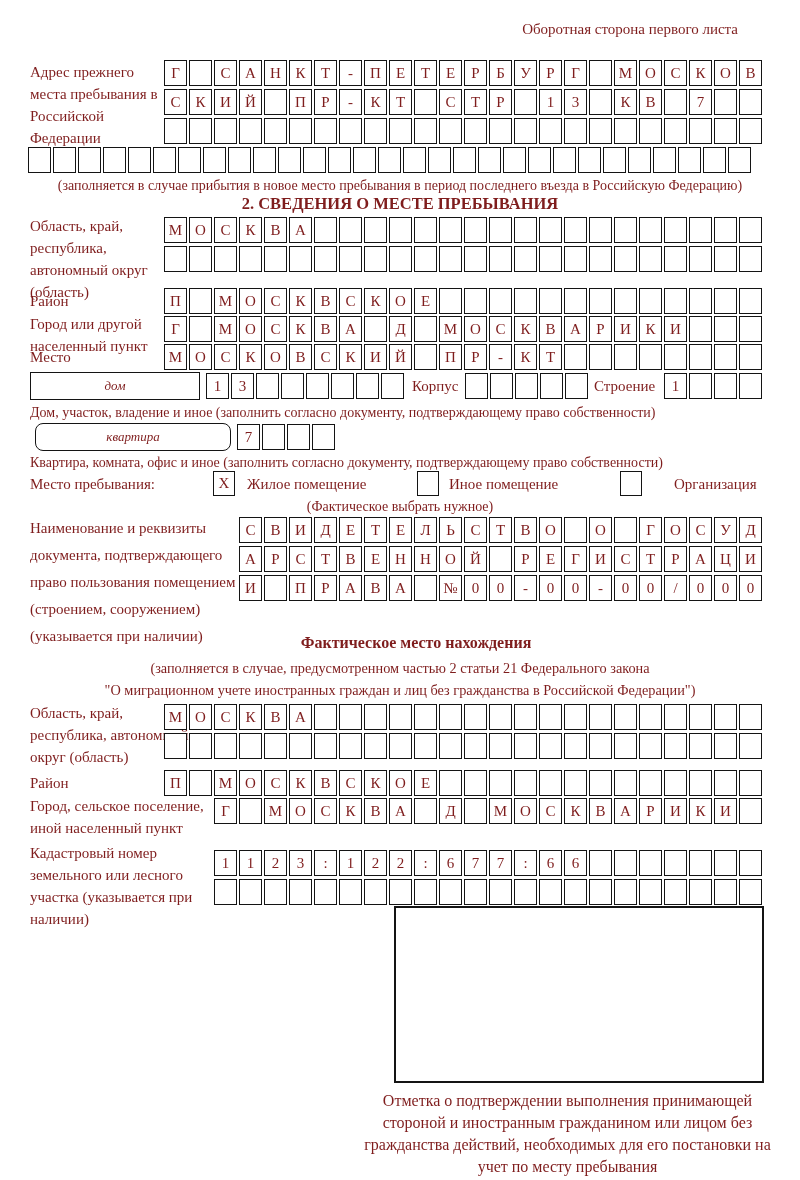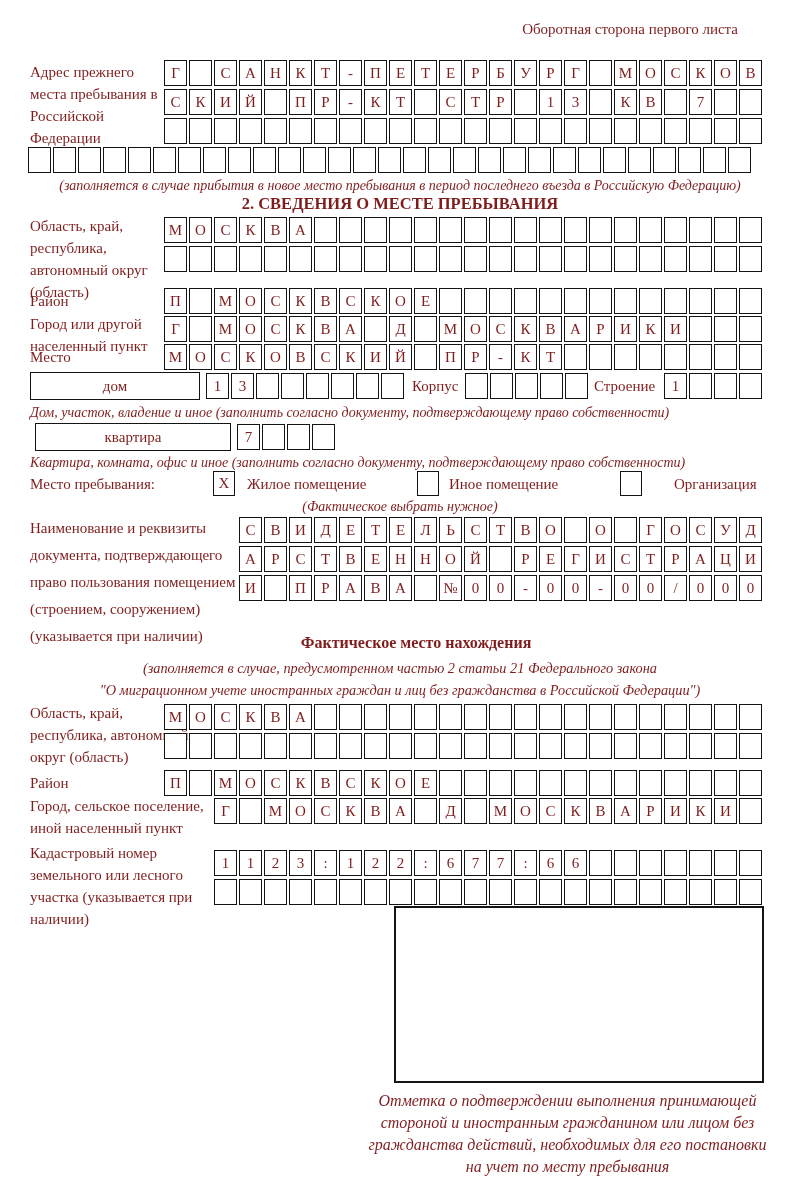--- a/index.html
+++ b/index.html
@@ -2,32 +2,32 @@
 <html><head>
 <meta charset="utf-8">
 <style>
   html,body{margin:0;padding:0;background:#fff;}
   .page{
     position:relative;width:800px;height:1180px;background:#fff;color:#7f1d1d;
     font-family:"Liberation Serif","DejaVu Serif",serif;overflow:hidden;
   }
   .abs{position:absolute;}
   .lbl{font-size:15px;line-height:22px;}
-  .cap{font-size:14px;line-height:19px;font-style:italic;}
+  .cap{font-size:14px;line-height:19px;}
   .center{text-align:center;width:800px;left:0;}
   .bold{font-weight:bold;}
   .cells{position:absolute;display:flex;gap:2px;}
   .cell{
     box-sizing:border-box;flex:none;width:23px;height:26px;
     border:1.7px solid #141414;display:flex;align-items:center;justify-content:center;
     font-size:15px;line-height:1;background:#fff;
   }
   .widebox{
     box-sizing:border-box;border:1.7px solid #141414;height:28px;
-    display:flex;align-items:center;justify-content:center;font-size:15px;background:#fff;
+    display:flex;align-items:center;justify-content:center;font-size:13px;background:#fff;font-style:italic;
   }
   .chk{
     box-sizing:border-box;position:absolute;width:22px;height:25px;border:1.7px solid #141414;
     display:flex;align-items:center;justify-content:center;font-size:15px;background:#fff;
   }
   .bigbox{box-sizing:border-box;border:2px solid #141414;background:#fff;}
 </style>
 </head>
 <body>
 
@@ -308,21 +308,21 @@
     </div>
   <div class="abs lbl" style="top:375px;left:594px;">Строение</div>
   <div class="cells" style="top:373px;left:664px;">
       <div class="cell">1</div>
       <div class="cell"></div>
       <div class="cell"></div>
       <div class="cell"></div>
     </div>
   <div class="abs cap" style="top:403px;left:30px;">Дом, участок, владение и иное (заполнить согласно документу, подтверждающему право собственности)</div>
 
-  <div class="abs widebox" style="top:423px;left:35px;width:196px;">квартира</div>
+  <div class="abs widebox" style="top:423px;left:35px;width:196px;border-radius:8px;">квартира</div>
   <div class="cells" style="top:424px;left:237px;">
       <div class="cell">7</div>
       <div class="cell"></div>
       <div class="cell"></div>
       <div class="cell"></div>
     </div>
   <div class="abs cap" style="top:453px;left:30px;">Квартира, комната, офис и иное (заполнить согласно документу, подтверждающему право собственности)</div>
 
   <div class="abs lbl" style="top:473px;left:30px;">Место пребывания:</div>
   <div class="chk" style="top:471px;left:213px;">X</div>

